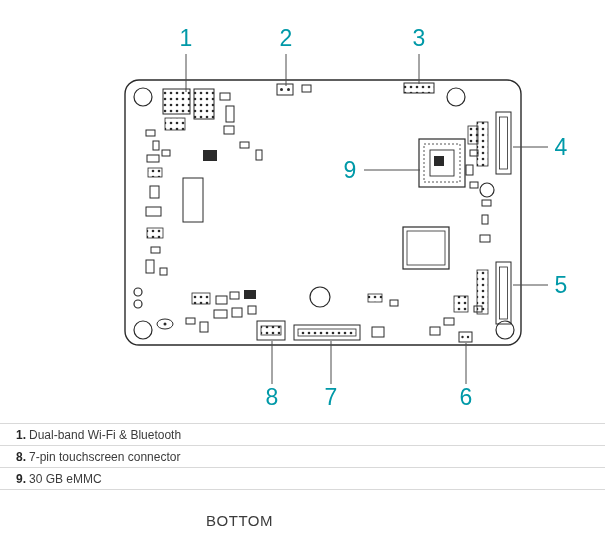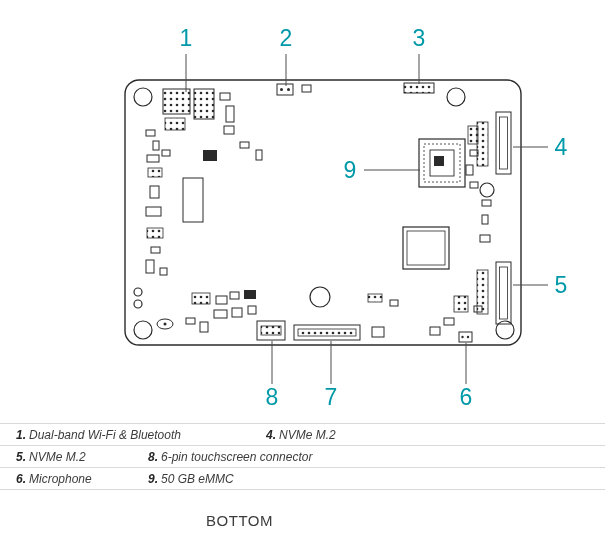--- a/index.html
+++ b/index.html
@@ -30,21 +30,21 @@
     position:absolute; top:423px; left:0;
     width:605px;
     border-top:1px solid #d9d9d9;
   }
   .legend-row {
     display:flex; align-items:center;
     height:22px;
     border-bottom:1px solid #d9d9d9;
     padding-left:16px;
   }
-  .cell { font-size:12px; color:#3c3c3c; white-space:nowrap; overflow:hidden;font-style:italic; }
+  .cell { font-size:12px; color:#3c3c3c; white-space:nowrap; overflow:hidden; }
   .cell .num { font-weight:bold; color:#262626; margin-right:3px; }
   .cell.c1 { width:250px; }
   .cell.c2 { width:132px; }
   .cell.c3 { flex:1; }
 
   .caption {
     position:absolute; top:512px; left:0;
     width:479px; text-align:center;
     font-size:15px; color:#3c3c3c;
     letter-spacing:0.5px;
@@ -187,37 +187,28 @@
     <span class="callout" style="left:272px; top:397px;">8</span>
     <span class="callout" style="left:331px; top:397px;">7</span>
     <span class="callout" style="left:466px; top:397px;">6</span>
   </div>
 
   <div class="legend">
     <div class="legend-row">
       <div class="cell c1">
         <span class="num">1.</span><span class="lbl">Dual-band Wi-Fi &amp; Bluetooth</span>
       </div>
-      <div class="cell c2">
-        <span class="num">4.</span><span class="lbl">NVMe M.2</span>
+    </div>
+    <div class="legend-row">
+      <div class="cell c3">
+        <span class="num">8.</span><span class="lbl">7-pin touchscreen connector</span>
       </div>
     </div>
     <div class="legend-row">
-      <div class="cell c2">
-        <span class="num">5.</span><span class="lbl">NVMe M.2</span>
-      </div>
       <div class="cell c3">
-        <span class="num">8.</span><span class="lbl">6-pin touchscreen connector</span>
-      </div>
-    </div>
-    <div class="legend-row">
-      <div class="cell c2">
-        <span class="num">6.</span><span class="lbl">Microphone</span>
-      </div>
-      <div class="cell c3">
-        <span class="num">9.</span><span class="lbl">50 GB eMMC</span>
+        <span class="num">9.</span><span class="lbl">30 GB eMMC</span>
       </div>
     </div>
   </div>
 
   <div class="caption">BOTTOM</div>
 
 </div>
 
 </body></html>

